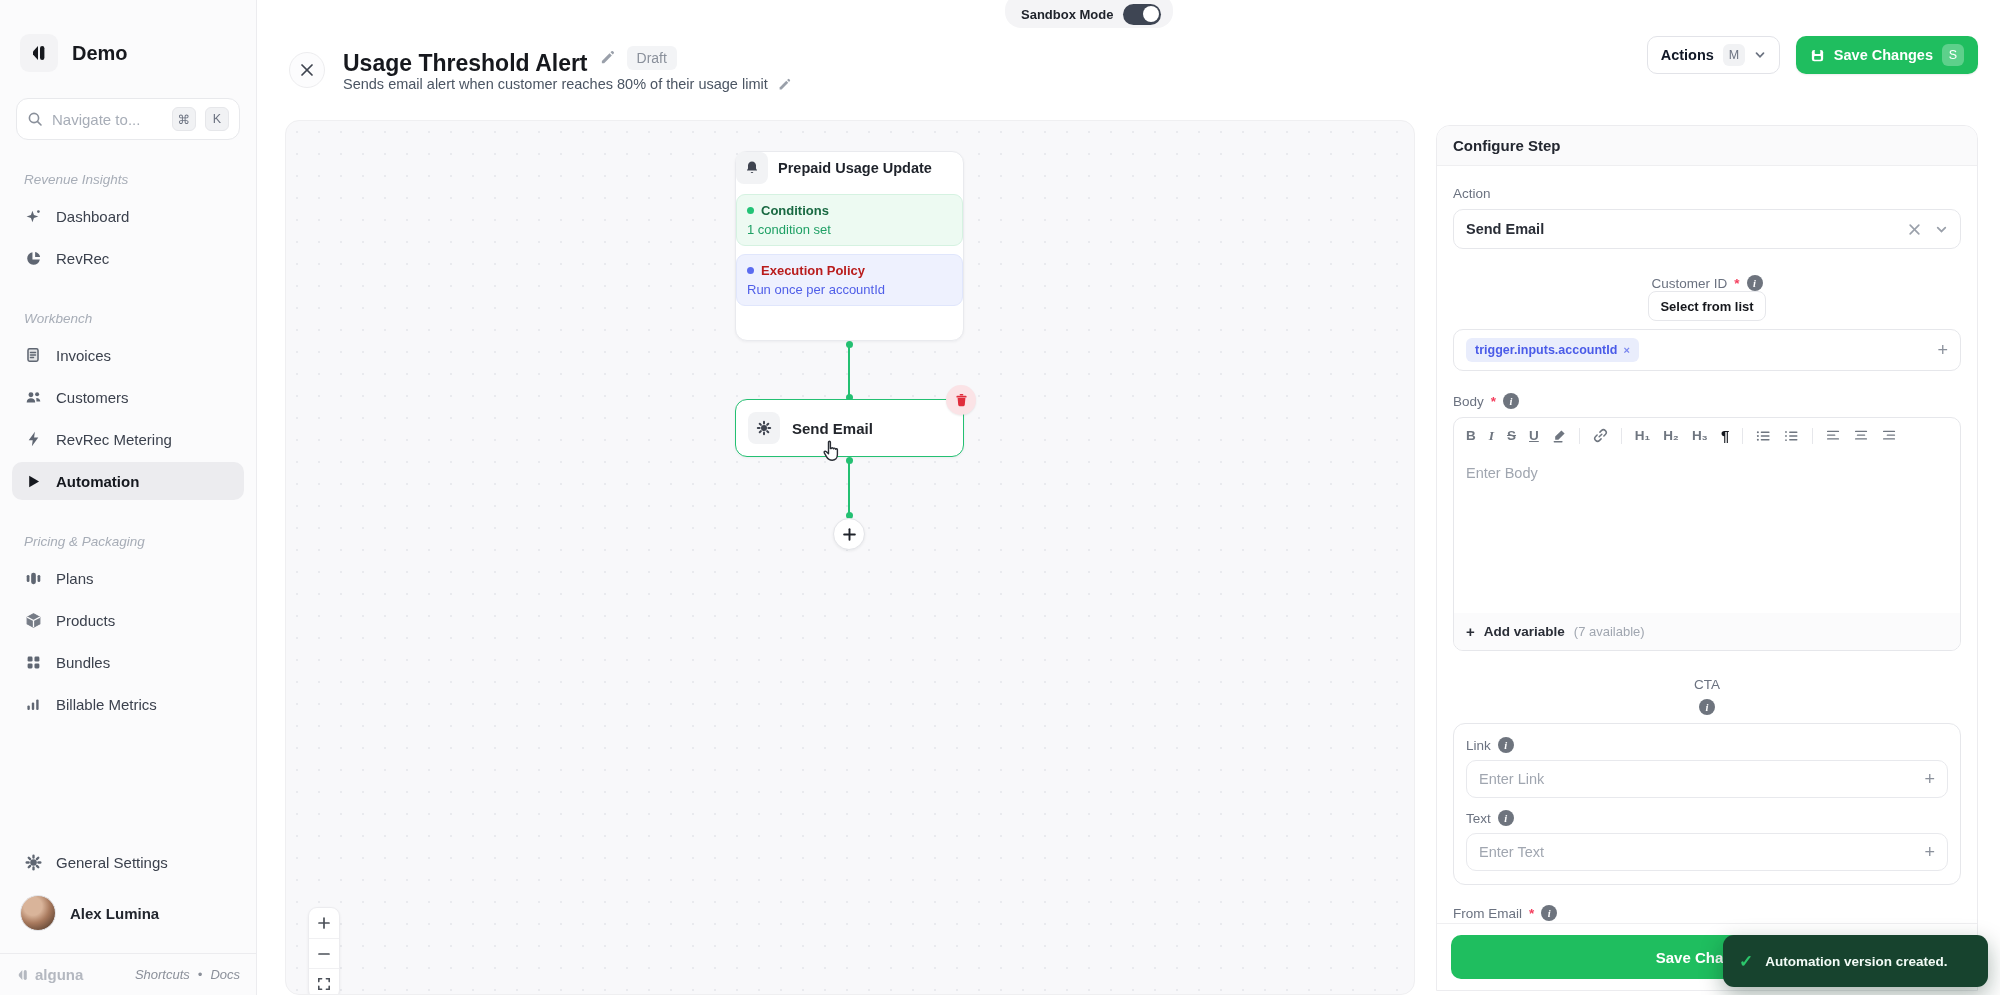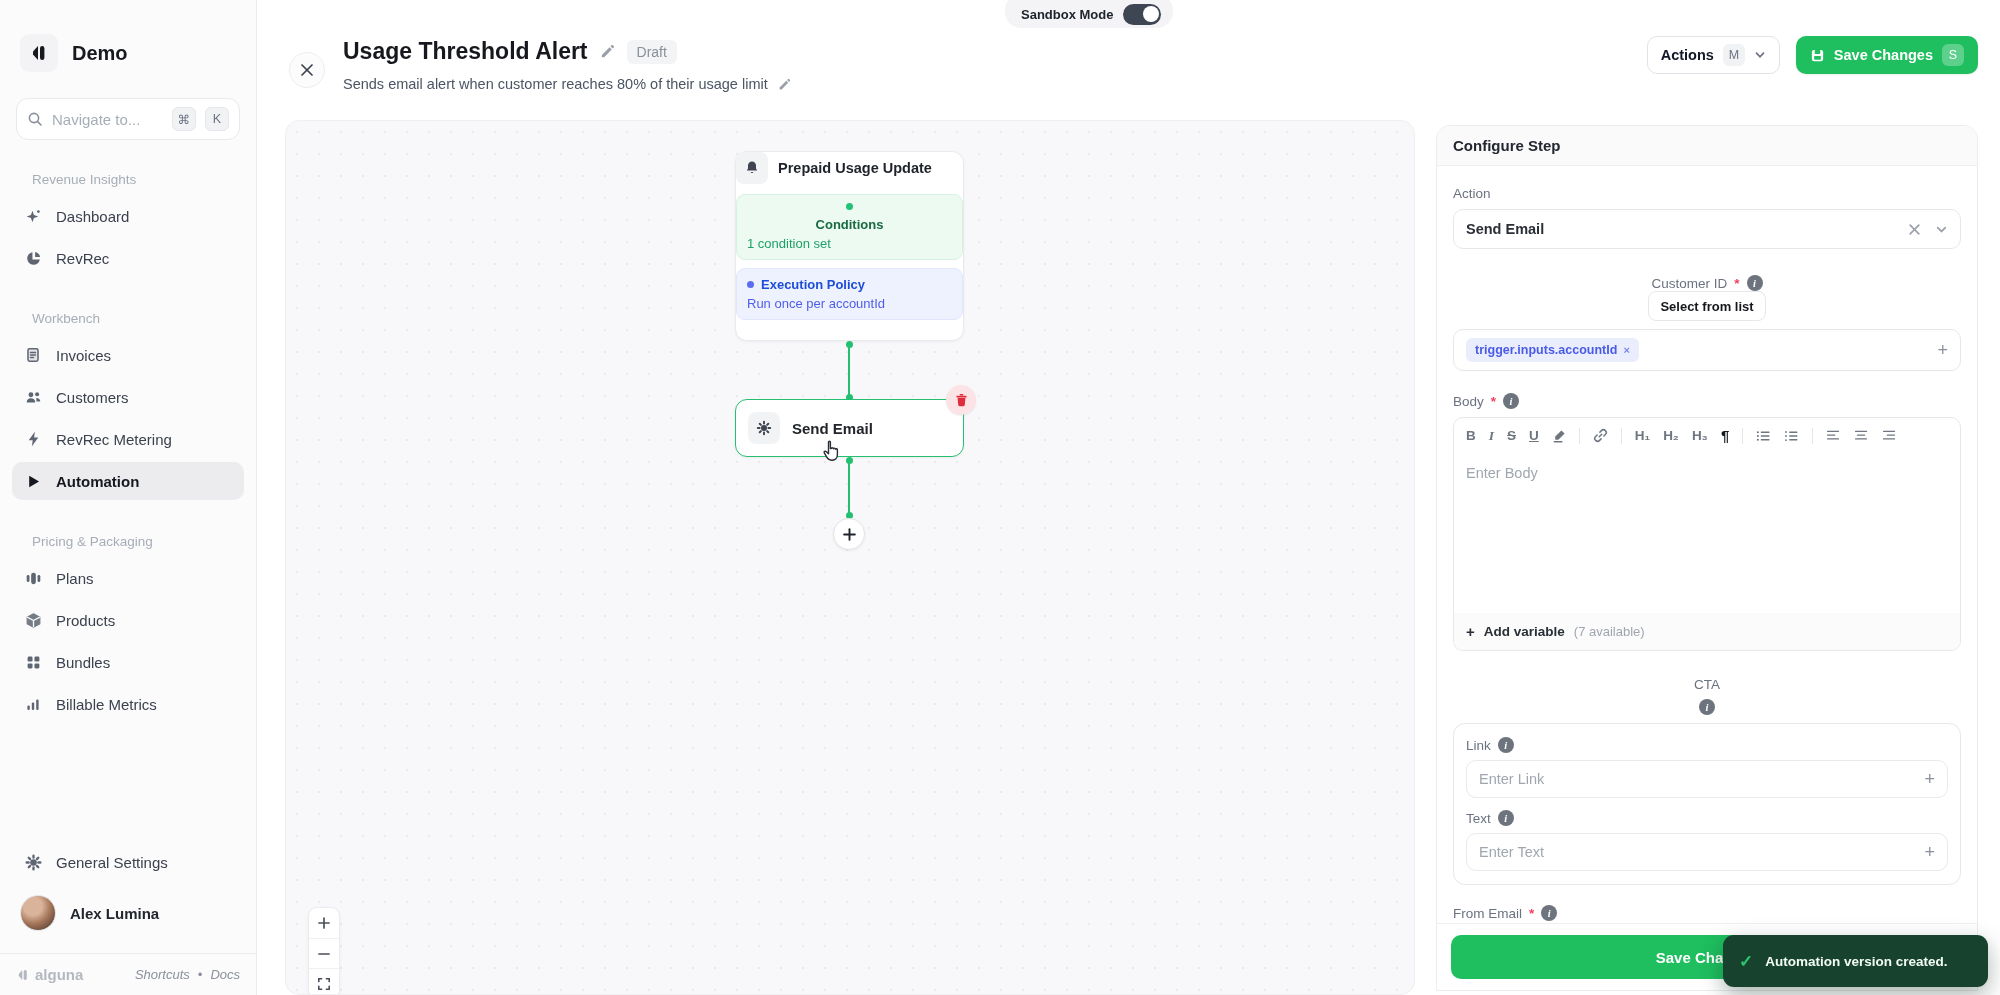--- a/index.html
+++ b/index.html
@@ -8,21 +8,21 @@
   .app { position:relative; width:2000px; height:995px; background:#fff; overflow:hidden; }
 
   
   .sidebar { position:absolute; left:0; top:0; bottom:0; width:257px; background:#FBFBFC; border-right:1px solid #ECECEF; display:flex; flex-direction:column; }
   .ws-row { margin:34px 20px 0 20px; display:flex; align-items:center; gap:14px; }
   .logo-box { width:38px; height:38px; border-radius:9px; background:#F3F3F5; display:flex; align-items:center; justify-content:center; }
   .ws-name { font-size:20px; font-weight:700; color:#17191E; }
   .searchbox { margin:26px 16px 0 16px; height:42px; border:1px solid #E8E9EC; background:#fff; border-radius:12px; display:flex; align-items:center; gap:9px; padding:0 10px; }
   .searchbox .ph { flex:1; font-size:15px; color:#A7ADB7; }
   .kbd { min-width:24px; height:24px; border-radius:6px; background:#F1F2F4; border:1px solid #E6E7EA; color:#6B7280; font-size:12.5px; display:flex; align-items:center; justify-content:center; padding:0 5px; }
-  .sect { margin:32px 0 8px 32px; font-size:13.5px; color:#A7ADB7; }
+  .sect { margin:32px 0 8px 24px; font-size:13.5px; color:#A7ADB7;font-style:italic; }
   .nav-item { height:38px; margin:2px 12px; padding:0 12px; border-radius:10px; display:flex; align-items:center; gap:14px; cursor:pointer; }
   .nav-item .ic { width:18px; height:18px; color:#5F6672; display:flex; align-items:center; justify-content:center; }
   .nav-item .lbl { font-size:15px; font-weight:500; color:#3B414D; }
   .nav-item.selected { background:#ECECEF; }
   .nav-item.selected .lbl { font-weight:700; color:#15181E; }
   .nav-item.selected .ic { color:#15181E; }
   .side-spacer { flex:1; }
   .user-row { height:52px; margin:4px 12px 14px 12px; padding:0 8px; display:flex; align-items:center; gap:14px; border-radius:10px; }
   .avatar { width:36px; height:36px; border-radius:50%; background:radial-gradient(circle at 35% 30%, #d9b49a 0 28%, #a97a5e 52%, #6e4f3c 78%, #4e382b); border:1px solid #E3E4E8; }
   .user-name { font-size:15px; font-weight:600; color:#22262E; }
@@ -33,21 +33,21 @@
 
   
   .sandbox-pill { position:absolute; left:1005px; top:-6px; height:34px; padding:6px 12px 0 16px; background:#F4F4F6; border-radius:16px; display:flex; align-items:center; gap:10px; z-index:5; }
   .sandbox-lbl { font-size:13px; font-weight:700; color:#20242C; }
   .toggle { width:38px; height:21px; border-radius:11px; background:#3E4553; position:relative; cursor:pointer; }
   .toggle .knob { position:absolute; right:2.5px; top:2.5px; width:16px; height:16px; border-radius:50%; background:#fff; }
 
   .page-header { position:absolute; left:257px; top:28px; right:0; height:92px; }
   .close-btn { position:absolute; left:32px; top:24px; width:36px; height:36px; border-radius:50%; border:1px solid #EDEDEF; background:#FCFCFD; display:flex; align-items:center; justify-content:center; color:#3F4450; cursor:pointer; }
   .title-row { position:absolute; left:86px; top:10px; display:flex; align-items:center; gap:12px; }
-  .page-title { font-size:23px; font-weight:700; color:#16181D; }
+  .page-title { font-size:23px; font-weight:700; color:#16181D;margin-top:12px; }
   .pencil { color:#9AA0AA; display:flex; }
   .draft-badge { background:#F3F4F6; color:#8A909B; border-radius:6px; font-size:14px; padding:4px 10px; }
   .desc-row { position:absolute; left:86px; top:48px; display:flex; align-items:center; gap:10px; }
   .page-desc { font-size:14.5px; color:#4B5563; }
   .hdr-actions { position:absolute; right:22px; top:8px; display:flex; gap:16px; align-items:center; }
   .btn-actions { height:38px; border:1px solid #E2E3E8; background:#fff; border-radius:10px; display:flex; align-items:center; gap:9px; padding:0 13px; cursor:pointer; }
   .btn-actions .t { font-size:14.5px; font-weight:700; color:#111827; }
   .btn-save { height:38px; background:#1FBE5F; border-radius:10px; display:flex; align-items:center; gap:9px; padding:0 14px; color:#fff; cursor:pointer; box-shadow:0 1px 2px rgba(0,0,0,.08); }
   .btn-save .t { font-size:14.5px; font-weight:700; }
   .kbd-green { min-width:22px; height:22px; border-radius:6px; background:rgba(255,255,255,.28); color:#fff; font-size:12.5px; display:flex; align-items:center; justify-content:center; }
@@ -59,25 +59,25 @@
   .node { position:absolute; background:#fff; border:1px solid #E9EAEE; border-radius:12px; box-shadow:0 1px 3px rgba(20,24,33,.05); }
   .trigger-node { left:449px; top:30px; width:229px; height:190px; }
   .node-head { display:flex; align-items:center; gap:10px; margin-bottom:10px; }
   .icon-sq { width:32px; height:32px; border-radius:8px; background:#F2F3F5; display:flex; align-items:center; justify-content:center; color:#3F4450; flex:0 0 auto; }
   .node-title { font-size:14.5px; font-weight:700; color:#1E222A; }
   .sub-box { border-radius:9px; padding:8px 10px; margin-top:8px; }
   .sub-box .line1 { display:flex; align-items:center; gap:7px; font-size:13px; font-weight:700; }
   .sub-box .dot { width:7px; height:7px; border-radius:50%; }
   .sub-box .line2 { margin-top:4px; font-size:13px; }
   .box-green { background:#EDFAF2; border:1px solid #D5F2E1; }
-  .box-green .line1 { color:#196942;flex-direction:column; }
+  .box-green .line1 { color:#196942; }
   .box-green .dot { background:#22C376; }
   .box-green .line2 { color:#1FA065; }
   .box-indigo { background:#EEF1FE; border:1px solid #E0E6FC; }
-  .box-indigo .line1 { color:#1d4ed8; }
+  .box-indigo .line1 { color:#b91c1c; }
   .box-indigo .dot { background:#5B6CF0; }
   .box-indigo .line2 { color:#4F5EE8; }
   .step-node { left:449px; top:278px; width:229px; height:58px; border:1.6px solid #24C072; display:flex; align-items:center; gap:12px; padding:0 12px; cursor:pointer; }
   .step-title { font-size:15px; font-weight:600; color:#22252B; }
   .del-btn { position:absolute; left:660px; top:264px; width:30px; height:30px; border-radius:50%; background:#FBE3E6; display:flex; align-items:center; justify-content:center; color:#E02D3C; box-shadow:0 1px 2px rgba(0,0,0,.08); cursor:pointer; }
   .conn { position:absolute; width:2px; background:#24C072; left:562px; }
   .conn-dot { position:absolute; width:7px; height:7px; border-radius:50%; background:#24C072; left:559.5px; }
   .plus-btn { position:absolute; left:547px; top:397px; width:32px; height:32px; border-radius:50%; background:#fff; border:1px solid #E4E5E9; box-shadow:0 1px 3px rgba(20,24,33,.07); display:flex; align-items:center; justify-content:center; color:#1E222A; cursor:pointer; }
   .zoom-ctrl { position:absolute; left:22px; top:786px; width:32px; background:#fff; border:1px solid #ECECEF; border-radius:9px; box-shadow:0 1px 3px rgba(20,24,33,.06); display:flex; flex-direction:column; }
   .zoom-btn { height:30px; display:flex; align-items:center; justify-content:center; color:#4B5058; cursor:pointer; }

